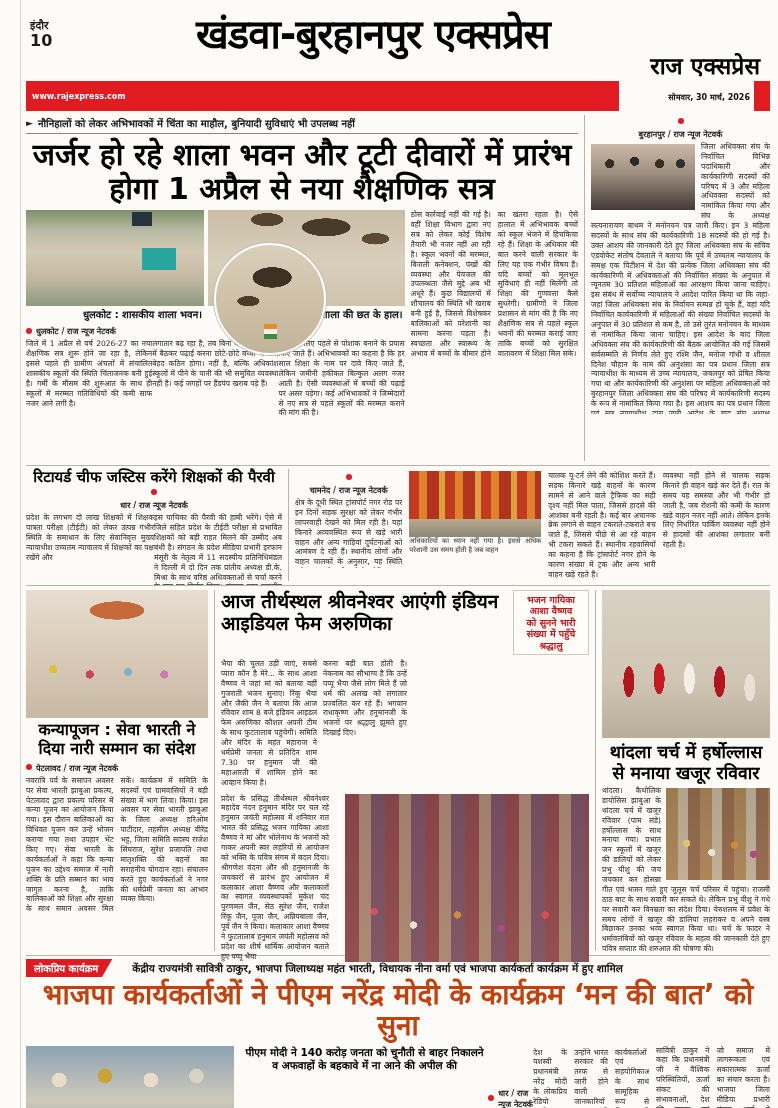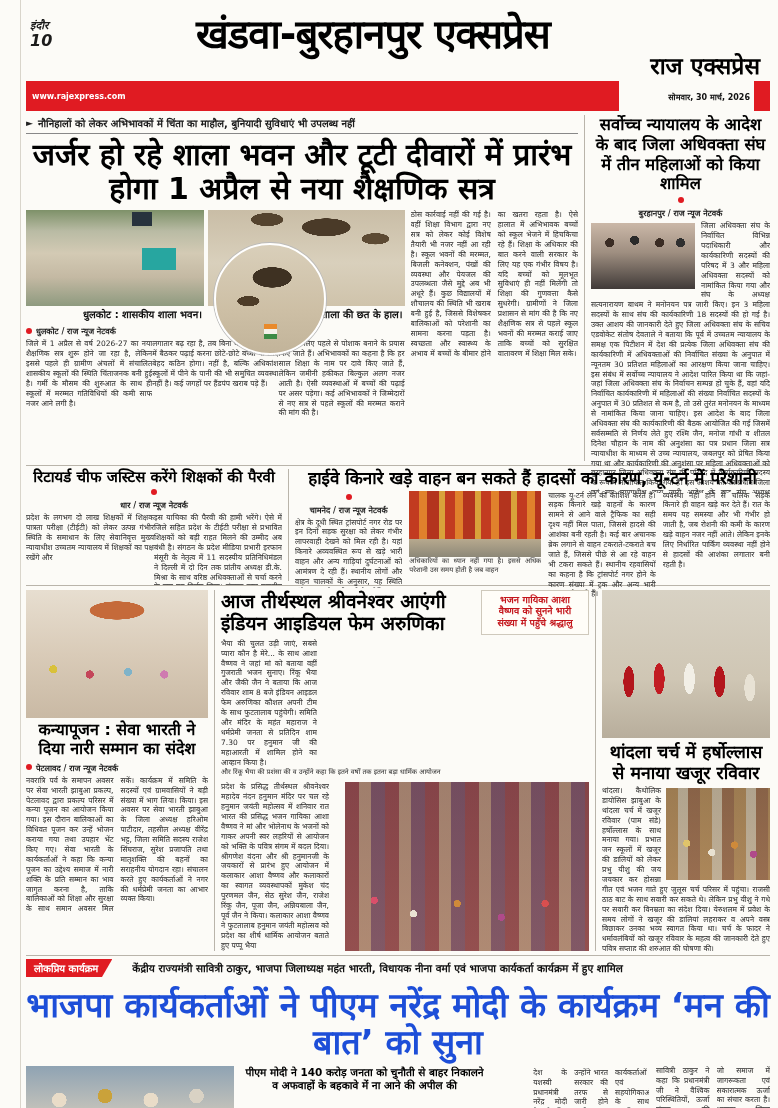--- a/index.html
+++ b/index.html
@@ -8,21 +8,21 @@
   .page{
     position:relative; width:778px; height:1108px; margin:0 auto;
     background:#fcfbf7; color:var(--ink);
     font-family:"DejaVu Sans","Liberation Sans",sans-serif;
     padding:6px 8px 4px 26px; overflow:hidden;
   }
   .page::before{ content:""; position:absolute; left:20px; top:0; bottom:0; width:1px; background:#d9d5cb; }
 
   
   .mast{ position:relative; height:72px; }
-  .cityblk{ position:absolute; left:4px; top:14px; line-height:1;font-style:italic; }
+  .cityblk{ position:absolute; left:4px; top:14px; line-height:1; }
   .city{ font-size:11px; font-weight:bold; }
   .pageno{ font-size:16px; font-weight:900; margin-top:2px; }
   .title{ position:absolute; left:120px; right:170px; top:8px; text-align:center;
           font-size:40px; font-weight:900; letter-spacing:-1px; line-height:1; color:#000; }
   .brand{ position:absolute; right:10px; bottom:0; font-size:23px; font-weight:900; color:#000; line-height:1; }
   .redbar{ height:30px; display:flex; align-items:stretch; margin-top:3px; }
   .redbar .left{ flex:1 1 auto; background:var(--red); color:#fff; font-size:8px; font-weight:bold;
                  display:flex; align-items:center; padding:0 6px; }
   .redbar .dateband{ width:135px; background:#fcfbf7; color:#111; font-size:8px; font-weight:bold;
                  display:flex; align-items:center; justify-content:flex-end; padding:0 4px; }
@@ -102,21 +102,21 @@
       radial-gradient(9px 9px at 15% 62%, #d9c13a 0 45%, transparent 46%),
       radial-gradient(9px 9px at 35% 66%, #c4465a 0 45%, transparent 46%),
       radial-gradient(9px 9px at 56% 64%, #7fb3c9 0 45%, transparent 46%),
       radial-gradient(9px 9px at 76% 66%, #cf7ab0 0 45%, transparent 46%),
       radial-gradient(60px 20px at 50% 16%, #c56a3a 0 45%, transparent 46%),
       linear-gradient(180deg,#e7ded0 0%,#d9cbb8 50%,#c9b9a4 100%); }
   .h-kanya{ font-size:16px; font-weight:900; line-height:1.18; text-align:center; margin-top:3px; color:#000; }
   .center3{ width:368px; display:flex; flex-direction:column; }
   .c3top{ display:flex; gap:8px; }
   .h-arunika{ flex:1; font-size:19px; font-weight:900; line-height:1.18; color:#000; }
-  .redbox{ width:108px; border:1px solid #cfc9bc; background:#fffdf8; color:#c4161c;
+  .redbox{ width:76px; border:1px solid #cfc9bc; background:#fffdf8; color:#c4161c;
       font-size:9.5px; font-weight:900; line-height:1.2; text-align:center; padding:3px 12px; }
   .c3mid{ display:flex; gap:6px; margin-top:4px; }
   .stagewrap{ width:176px; }
   .ph-stage{ height:150px; background:
       repeating-linear-gradient(100deg, rgba(190,30,40,.85) 0 12px, rgba(245,240,235,.9) 12px 22px),
       linear-gradient(180deg,#3a2030,#200f18); }
   .ph-stage .fig{ position:absolute; bottom:0; width:26px; height:64px; background:#e9e2d2; border-radius:8px 8px 0 0; }
   .ph-stage .f1{ left:12px; } .ph-stage .f2{ left:62px; height:72px; background:#e5d9a8; }
   .ph-stage .f3{ right:26px; height:70px; background:#bfe0d2; }
   .sidecol{ width:96px; }
@@ -147,21 +147,21 @@
       radial-gradient(8px 8px at 84% 72%, #b04a8a 0 45%, transparent 46%),
       repeating-linear-gradient(90deg, rgba(190,140,80,.5) 0 12px, rgba(230,220,200,.5) 12px 22px, rgba(150,90,60,.5) 22px 34px),
       linear-gradient(180deg,#7a6a52,#9a8264); }
 
   
   .row4{ margin-top:4px; border-top:1px solid var(--hair); padding-top:3px; height:160px; }
   .strap{ display:flex; align-items:center; gap:20px; height:18px; }
   .strap .label{ background:var(--red); color:#fff; font-size:10px; font-weight:900; padding:2px 14px 2px 8px;
       clip-path:polygon(0 0,100% 0,88% 100%,0 100%); }
   .strap .text{ font-size:10.5px; font-weight:900; color:#111; }
-  .h-bottom{ font-size:34px; font-weight:900; line-height:1.1; text-align:center; color:#1d4ed8; margin:10px 0 4px; }
+  .h-bottom{ font-size:28px; font-weight:900; line-height:1.1; text-align:center; color:#c2410c; margin:3px 0 4px; }
   .botgrid{ display:flex; gap:7px; height:104px; }
   .ph-meet{ width:208px; height:100px; background:
       radial-gradient(16px 16px at 16% 34%, #e9dcc8 0 45%, transparent 46%),
       radial-gradient(16px 16px at 38% 30%, #caa23a 0 45%, transparent 46%),
       radial-gradient(16px 16px at 60% 34%, #e9dcc8 0 45%, transparent 46%),
       radial-gradient(16px 16px at 82% 30%, #d9d2c4 0 45%, transparent 46%),
       radial-gradient(30px 14px at 70% 72%, #e07a2a 0 45%, transparent 46%),
       radial-gradient(30px 14px at 30% 76%, #e8a72a 0 45%, transparent 46%),
       linear-gradient(180deg,#8fa3b3 0%,#cfc9bc 55%,#7a8899 100%); }
   .botmid{ width:408px; display:flex; flex-direction:row; }
@@ -236,21 +236,20 @@
         <div class="leadside body cols2" style="height:238px;">ठोस कार्रवाई नहीं की गई है। वहीं शिक्षा विभाग द्वारा नए सत्र को लेकर कोई विशेष तैयारी भी नजर नहीं आ रही है। स्कूल भवनों की मरम्मत, बिजली कनेक्शन, पंखों की व्यवस्था और पेयजल की उपलब्धता जैसे मुद्दे अब भी अधूरे हैं। कुछ विद्यालयों में शौचालय की स्थिति भी खराब बनी हुई है, जिससे विशेषकर बालिकाओं को परेशानी का सामना करना पड़ता है। स्वच्छता और स्वास्थ्य के अभाव में बच्चों के बीमार होने का खतरा रहता है। ऐसे हालात में अभिभावक बच्चों को स्कूल भेजने में हिचकिचा रहे हैं। शिक्षा के अधिकार की बात करने वाली सरकार के लिए यह एक गंभीर विषय है। यदि बच्चों को मूलभूत सुविधाएं ही नहीं मिलेंगी तो शिक्षा की गुणवत्ता कैसे सुधरेगी। ग्रामीणों ने जिला प्रशासन से मांग की है कि नए शैक्षणिक सत्र से पहले स्कूल भवनों की मरम्मत कराई जाए ताकि बच्चों को सुरक्षित वातावरण में शिक्षा मिल सके।</div>
       </div>
       <div class="circle">
         <div class="flag"></div>
       </div>
     </div>
 
     <div class="vdiv"></div>
 
     <div class="rail">
-      <div class="h-rail">सर्वोच्च न्यायालय के आदेश के बाद जिला अधिवक्ता संघ में तीन महिलाओं को किया शामिल</div>
       <div class="byline center">
         <span class="dot"></span>
         <span>बुरहानपुर / राज न्यूज नेटवर्क</span>
       </div>
       <div class="body" style="height:272px;">
         <div class="ph ph-advocates"></div>
         <span>जिला अधिवक्ता संघ के निर्वाचित विभिन्न पदाधिकारी और कार्यकारिणी सदस्यों की परिषद में 3 और महिला अधिवक्ता सदस्यों को नामांकित किया गया और</span>
         <span>संघ के अध्यक्ष सत्यनारायण बाथम ने मनोनयन पत्र जारी किए। इन 3 महिला सदस्यों के साथ संघ की कार्यकारिणी 18 सदस्यों की हो गई है। उक्त आशय की जानकारी देते हुए जिला अधिवक्ता संघ के सचिव एडवोकेट संतोष देवताले ने बताया कि पूर्व में उच्चतम न्यायालय के समक्ष एक पिटीशन में देश की प्रत्येक जिला अधिवक्ता संघ की कार्यकारिणी में अधिवक्ताओं की निर्वाचित संख्या के अनुपात में न्यूनतम 30 प्रतिशत महिलाओं का आरक्षण किया जाना चाहिए। इस संबंध में सर्वोच्च न्यायालय ने आदेश पारित किया था कि जहां-जहां जिला अधिवक्ता संघ के निर्वाचन सम्पन्न हो चुके हैं, वहां यदि निर्वाचित कार्यकारिणी में महिलाओं की संख्या निर्वाचित सदस्यों के अनुपात में 30 प्रतिशत से कम है, तो उसे तुरंत मनोनयन के माध्यम से नामांकित किया जाना चाहिए। इस आदेश के बाद जिला अधिवक्ता संघ की कार्यकारिणी की बैठक आयोजित की गई जिसमें सर्वसम्मति से निर्णय लेते हुए रश्मि जैन, मनोज गांधी व शीतल दिनेश चौहान के नाम की अनुशंसा का पत्र प्रधान जिला सत्र न्यायाधीश के माध्यम से उच्च न्यायालय, जबलपुर को प्रेषित किया गया था और कार्यकारिणी की अनुशंसा पर महिला अधिवक्ताओं को बुरहानपुर जिला अधिवक्ता संघ की परिषद में कार्यकारिणी सदस्य के रूप में नामांकित किया गया है। इस आशय का पत्र प्रधान जिला एवं सत्र न्यायाधीश द्वारा जारी आदेश के बाद संघ अध्यक्ष सत्यनारायण बाथम ने तीनों ही महिला अधिवक्ताओं को यह नियुक्ति पत्र जारी किया। इस मनोनयन पर वरिष्ठ अधिवक्ता मोहनलाल प्रजापति, नरेशचंद्र कोराकल, नितिन पटेल, हेमंत मेहिंदड़ीखला, कस्तूरचंद जैन, शैलेंद्र कपूर, दिनकर इंगले, विनय शाह, उमेद शेख, संजय शाह एवं अन्य अधिवक्ताओं ने हर्ष व्यक्त किया है।</span>
       </div>
     </div>
@@ -263,21 +262,20 @@
         <span class="dot"></span>
         <span>धार / राज न्यूज नेटवर्क</span>
       </div>
       <div class="cols" style="height:72px;">
         <div class="c body">प्रदेश के लगभग दो लाख शिक्षकों में शिक्षक पात्रता परीक्षा (टीईटी) को लेकर उत्पन्न गंभीर स्थिति के समाधान के लिए सेवानिवृत्त मुख्य न्यायाधीश उच्चतम न्यायालय में शिक्षकों का पक्ष रखेंगे और</div>
         <div class="c body">इस याचिका की पैरवी की हामी भरेंगे। ऐसे में जिले सहित प्रदेश के टीईटी परीक्षा से प्रभावित शिक्षकों को बड़ी राहत मिलने की उम्मीद अब बंधी है। संगठन के प्रदेश मीडिया प्रभारी इरफान मंसूरी के नेतृत्व में 11 सदस्यीय प्रतिनिधिमंडल ने दिल्ली में दो दिन तक प्रांतीय अध्यक्ष डी.के. मिश्रा के साथ वरिष्ठ अधिवक्ताओं से चर्चा करने के बाद यह निर्णय लिया। संगठन द्वारा मानवीय आधार पर मामले में पुनर्विचार याचिका दायर की</div>
       </div>
     </div>
     <div class="vdiv"></div>
     <div class="highway">
-      <div class="h-lg">हाईवे किनारे खड़े वाहन बन सकते हैं हादसों का कारण, यू-टर्न में परेशानी</div>
       <div class="hwygrid">
         <div class="c">
           <div class="byline center">
             <span class="dot"></span>
             <span>चामनेद / राज न्यूज नेटवर्क</span>
           </div>
           <div class="body" style="height:70px;">क्षेत्र के दूधी स्थित ट्रांसपोर्ट नगर रोड पर इन दिनों सड़क सुरक्षा को लेकर गंभीर लापरवाही देखने को मिल रही है। यहां किनारे अव्यवस्थित रूप से खड़े भारी वाहन और अन्य गाड़ियां दुर्घटनाओं को आमंत्रण दे रही हैं। स्थानीय लोगों और वाहन चालकों के अनुसार, यह स्थिति लंबे समय से बनी हुई है, लेकिन अब तक इस ओर जिम्मेदार</div>
         </div>
         <div class="hwyphoto">
           <div class="ph ph-truck"></div>
@@ -305,20 +303,21 @@
 
     <div class="vdiv"></div>
 
     <div class="center3">
       <div class="c3top">
         <div class="h-arunika">आज तीर्थस्थल श्रीवनेश्वर आएंगी इंडियन आइडियल फेम अरुणिका</div>
         <div class="redbox">भजन गायिका आशा वैष्णव को सुनने भारी संख्या में पहुँचे श्रद्धालु</div>
       </div>
       <div class="c3mid">
         <div class="sidecol body">भैया की चुलत उड़ी जाएं, सबसे प्यारा कौन है मेरे... के साथ आशा वैष्णव ने जहां मां को बताया वहीं गुजराती भजन सुनाए। रिंकू भैया और जैकी जैन ने बताया कि आज रविवार शाम 8 बजे इंडियन आइडल फेम अरुणिका कौशल अपनी टीम के साथ फुटतालाब पहुंचेगी। समिति और मंदिर के महंत महाराज ने धर्मप्रेमी जनता से प्रतिदिन शाम 7.30 पर हनुमान जी की महाआरती में शामिल होने का आव्हान किया है।</div>
+        <div class="boxtail body">करना बड़ी बात होती है। नेकनाम का सौभाग्य है कि उन्हें पप्पू भैया जैसे लोग मिले हैं जो धर्म की अलख को लगातार प्रज्वलित कर रहे हैं। भगवान राधाकृष्ण और हनुमानजी के भजनों पर श्रद्धालु झूमते हुए दिखाई दिए।</div>
       </div>
       <div class="body" style="font-size:6.8px; margin:1px 0;">और रिंकू भैया की प्रशंसा की व उन्होंने कहा कि इतने वर्षों तक इतना बड़ा धार्मिक आयोजन</div>
       <div class="c3bot">
         <div class="textc body">प्रदेश के प्रसिद्ध तीर्थस्थल श्रीवनेश्वर महादेव नंदन हनुमान मंदिर पर चल रहे हनुमान जयंती महोत्सव में शनिवार रात भारत की प्रसिद्ध भजन गायिका आशा वैष्णव ने मां और भोलेनाथ के भजनों को गाकर अपनी स्वर लहरियों से आयोजन को भक्ति के पवित्र संगम में बदल दिया। श्रीगणेश वंदना और श्री हनुमानजी के जयकारों से प्रारंभ हुए आयोजन में कलाकार आशा वैष्णव और कलाकारों का स्वागत व्यवस्थापकों मुकेश चंद पुरणमल जैन, सेठ सुरेश जैन, राजेश रिंकू जैन, पूजा जैन, अन्नियबाला जैन, पूर्व जैन ने किया। कलाकार आशा वैष्णव ने फुटतालाब हनुमान जयंती महोत्सव को प्रदेश का शीर्ष धार्मिक आयोजन बताते हुए पप्पू भैया</div>
         <div class="ph ph-crowd"></div>
       </div>
     </div>
 
     <div class="vdiv"></div>
 

